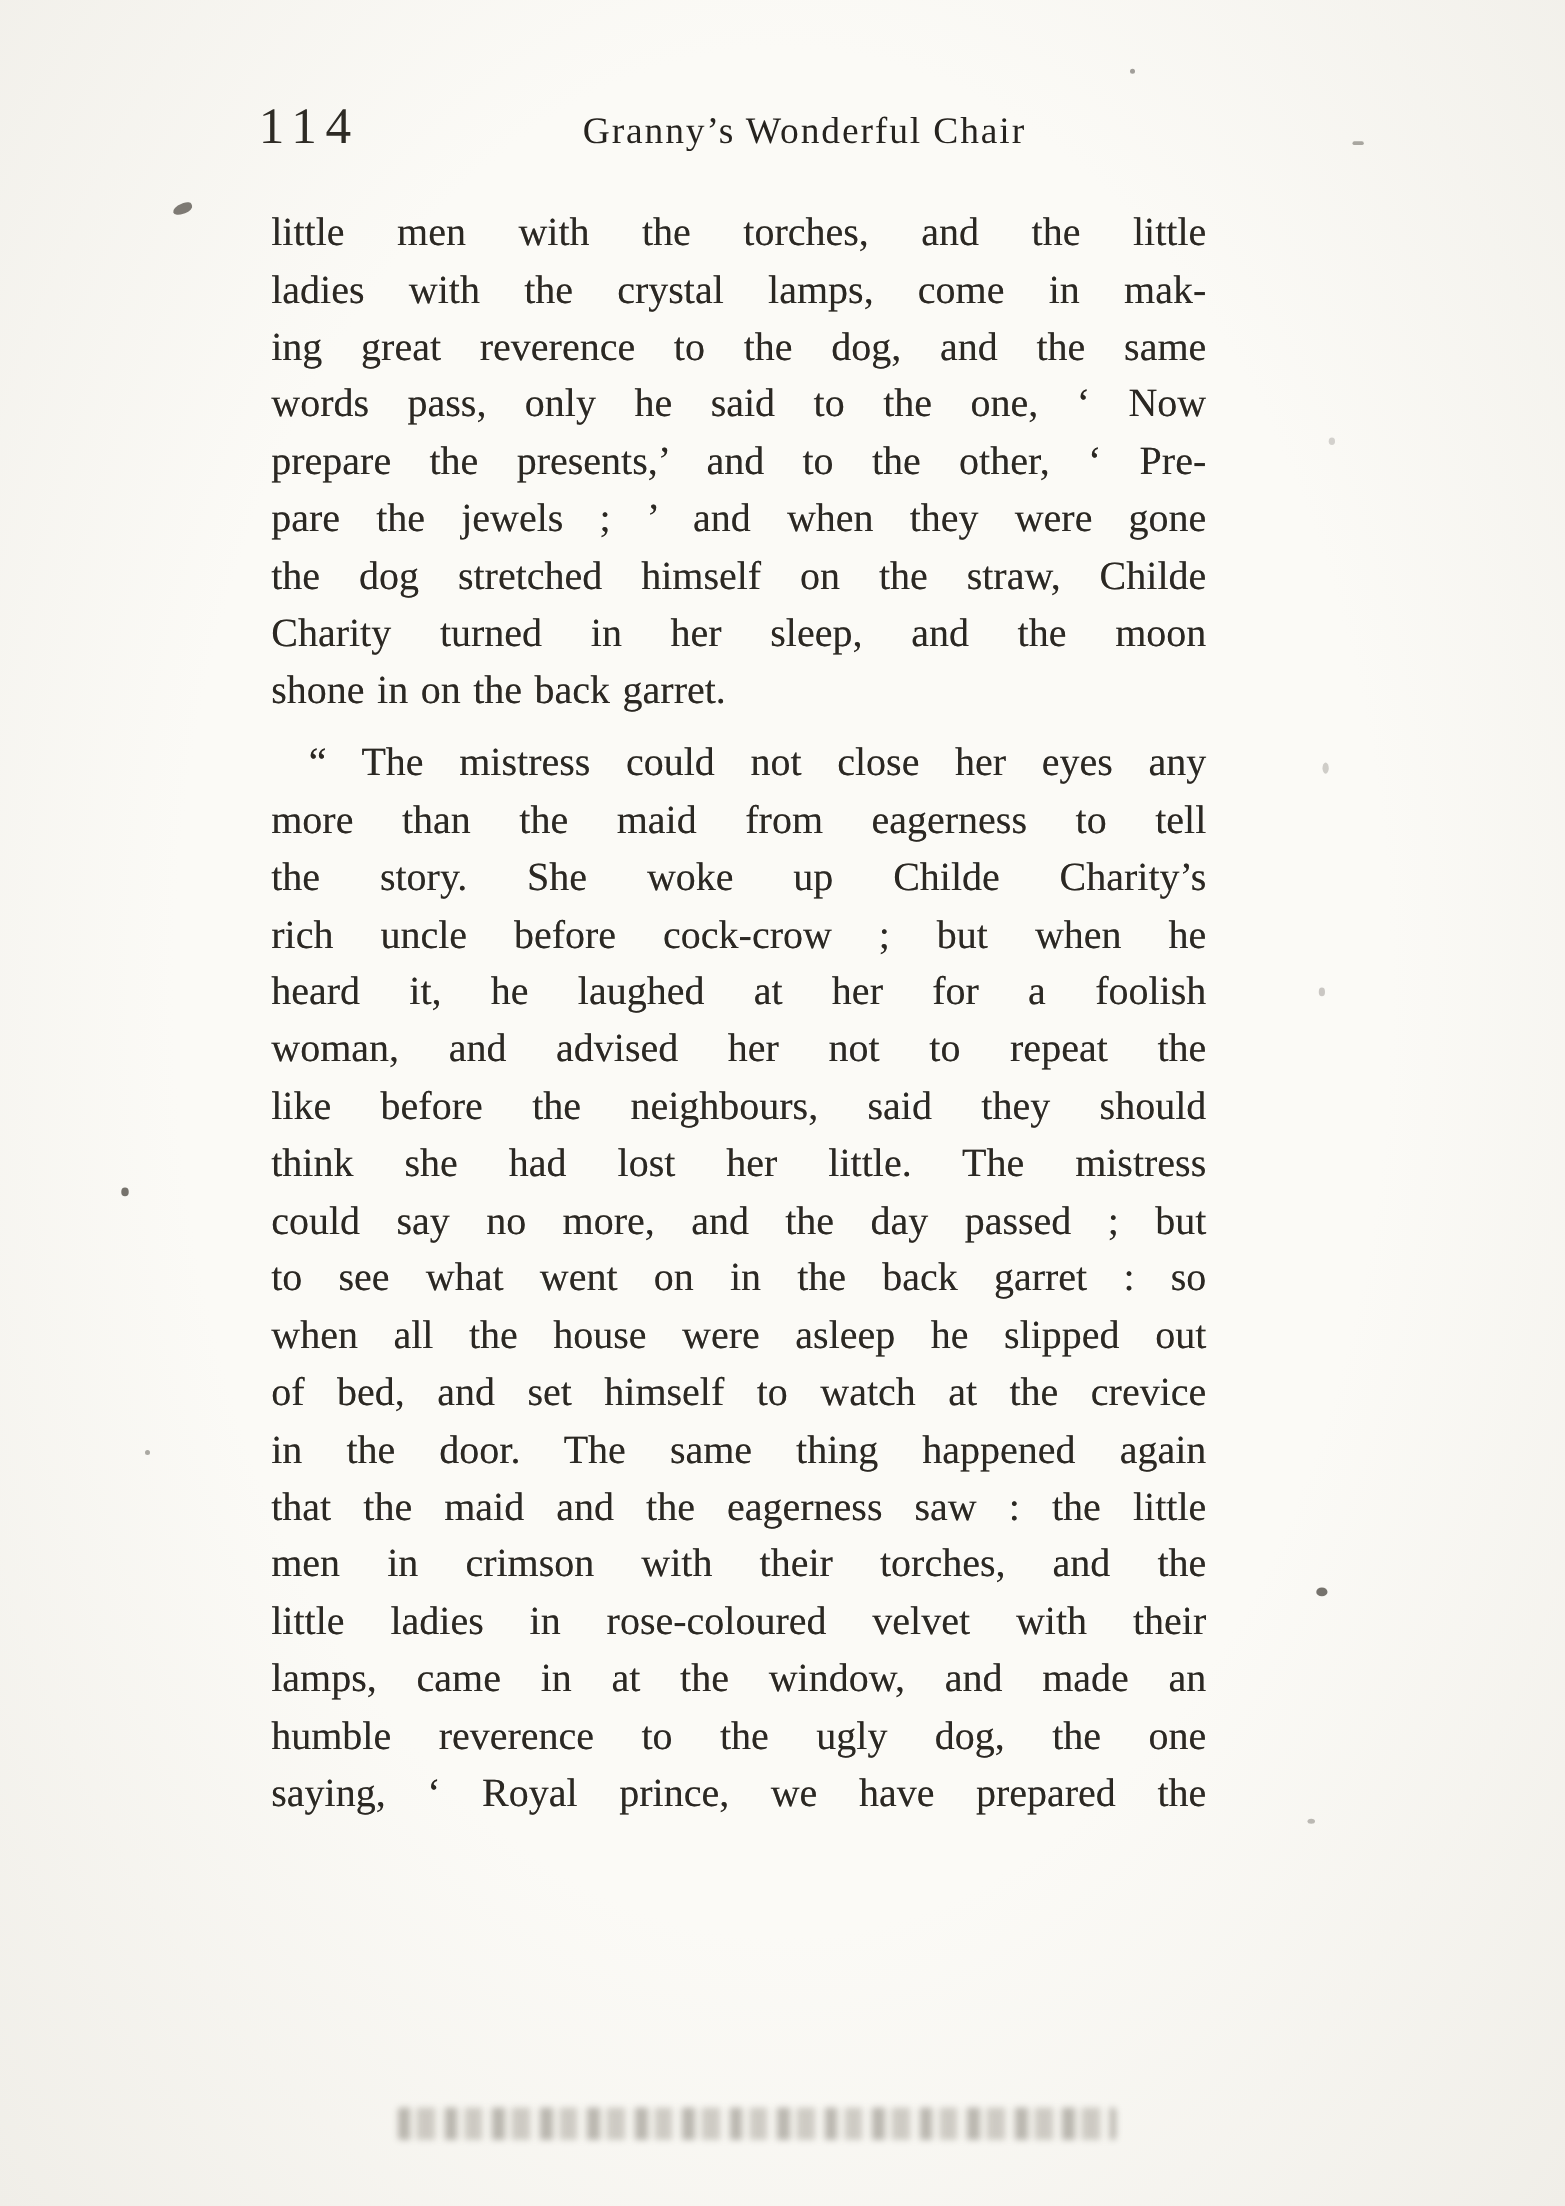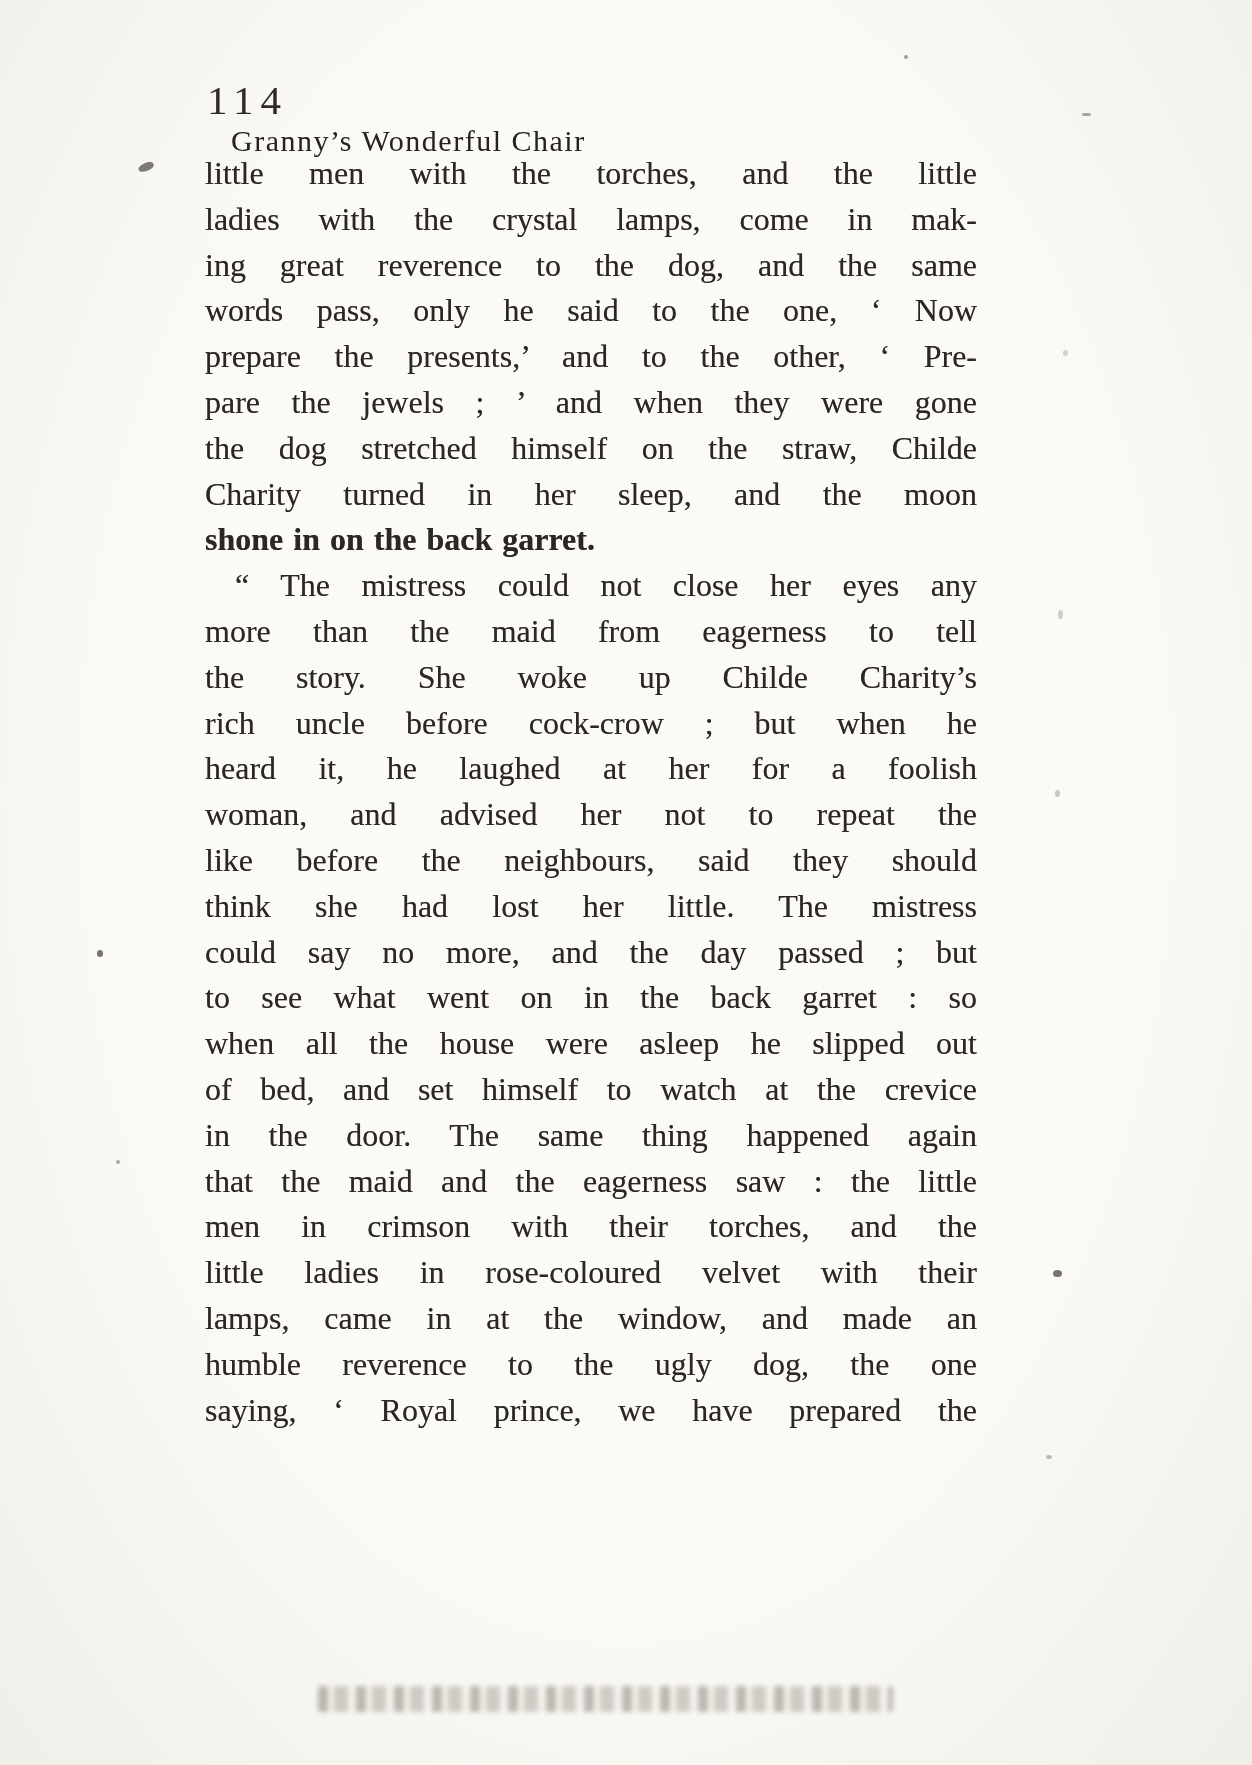--- a/index.html
+++ b/index.html
@@ -17,21 +17,20 @@
     inset: 0;
     background: radial-gradient(ellipse at 50% 45%, #fbfaf6 55%, #f0eee8 100%);
   }
   .header {
     position: absolute;
     left: 207px;
     top: 76px;
     width: 768px;
     display: flex;
     align-items: baseline;
-    flex-direction: column;
   }
   .page-number {
     font-size: 41px;
     letter-spacing: 7px;
     color: #2e2b25;
   }
   .running-title {
     flex: 1;
     text-align: center;
     font-size: 30px;
@@ -39,30 +38,30 @@
     color: #26231f;
     padding-left: 24px;
     white-space: nowrap;
   }
   .text-block {
     position: absolute;
     left: 205px;
     top: 151px;
     width: 772px;
   }
-  .paragraph { margin: 0; }
+  .paragraph { margin: 12px; }
   .line {
     font-size: 32px;
     line-height: 45.8px;
     text-align: justify;
     text-align-last: justify;
     word-spacing: 2px;
     text-shadow: 0 0 0.5px rgba(43, 40, 35, 0.55);
   }
-  .line.last-left { text-align-last: left; font-weight: bold; }
+  .line.last-left { text-align-last: left; }
   .line.indent { text-indent: 30px; }
   .speck {
     position: absolute;
     background: #4a463f;
     border-radius: 50%;
     opacity: 0.75;
   }
   .smudge {
     position: absolute;
     left: 318px;

